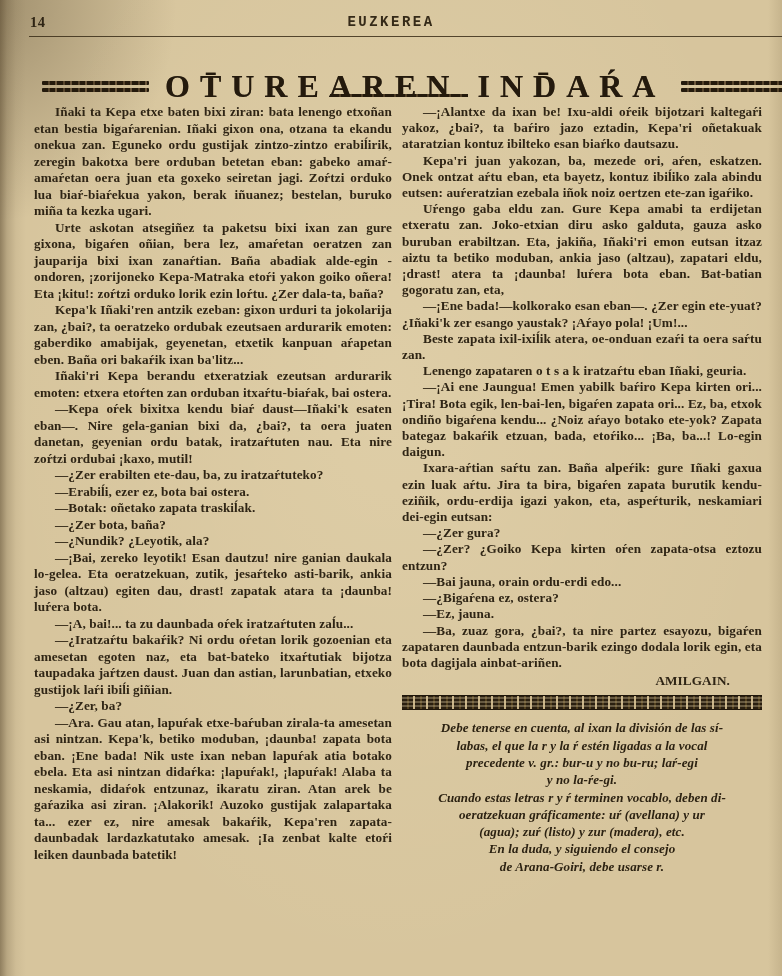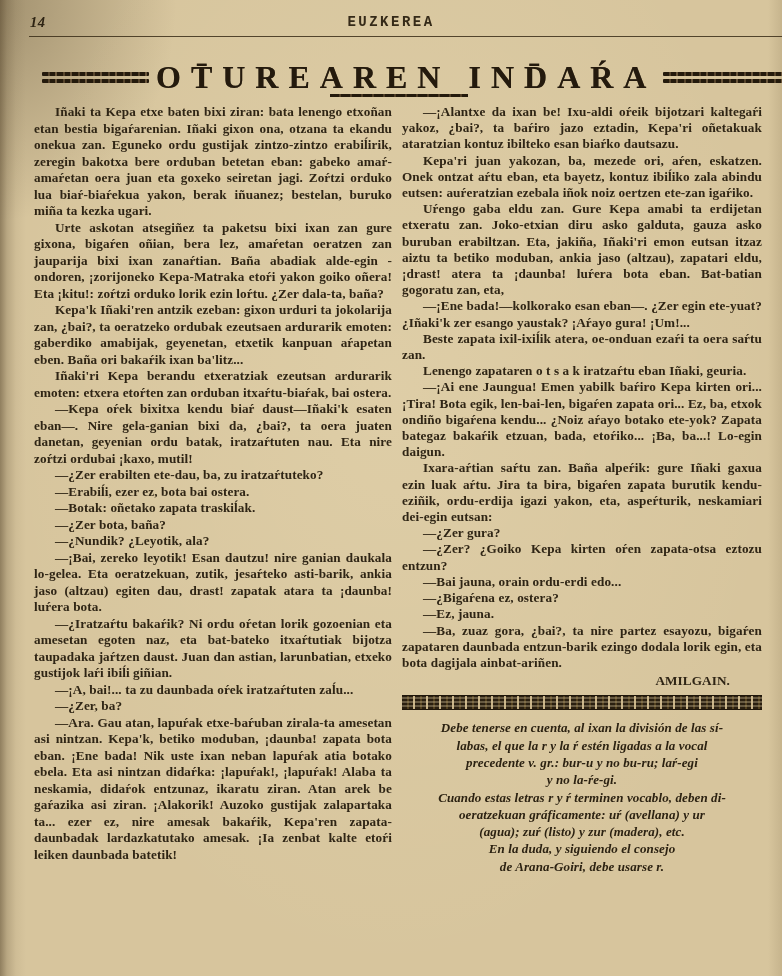--- a/index.html
+++ b/index.html
@@ -13,32 +13,32 @@
     background:
       radial-gradient(ellipse at 50% 40%, rgba(255,244,210,.18), transparent 70%),
       linear-gradient(90deg, rgba(73,57,33,.50) 0px, rgba(73,57,33,.22) 7px, rgba(73,57,33,.06) 16px, transparent 26px),
       linear-gradient(270deg, rgba(110,92,58,.16) 0px, transparent 14px),
       radial-gradient(ellipse at 0% 0%, rgba(62,48,26,.35), transparent 16%),
       #d7c59d;
     color:#2e2414;
   }
   
   .hdr{position:absolute;top:12px;left:0;right:0;height:26px;}
-  .pageno{position:absolute;left:30px;top:2px;font-weight:bold;font-size:14.5px;letter-spacing:.5px;font-style:italic;}
+  .pageno{position:absolute;left:30px;top:2px;font-weight:bold;font-size:14.5px;letter-spacing:.5px;}
   .journal{position:absolute;left:0;right:0;top:2px;text-align:center;font-weight:bold;font-size:14px;letter-spacing:2.5px;color:#352a18;font-family:Liberation Mono, monospace;}
   .hdr-rule{position:absolute;left:29px;right:0;top:24px;border-top:1.6px solid rgba(58,45,24,.85);}
   
   .title-row{position:absolute;top:52px;left:0;right:0;display:flex;align-items:center;}
   .orn{flex:none;display:flex;flex-direction:column;gap:3px;}
   .orn-l{width:107px;margin-left:42px;}
   .orn-r{width:140px;margin-right:28px;}
   .orn .bar{height:3.6px;border-radius:1px;
     background:repeating-linear-gradient(90deg,#241a0c 0 6px,#55432a 6px 8px,#241a0c 8px 13px,#6a563a 13px 15px);}
   h1.title{
-    flex:1;margin:7px;text-align:center;
+    flex:1;margin:16px;text-align:center;
     font-size:32px;font-weight:bold;letter-spacing:10px;
     color:#241a0d;white-space:nowrap;
     text-shadow:0 0 .5px rgba(36,26,13,.6);
   }
   .title-underline{position:absolute;top:94px;left:330px;width:138px;height:3.4px;
     background:repeating-linear-gradient(90deg,#241a0c 0 9px,#4e3d25 9px 11px);}
   
   .col{
     position:absolute;top:104px;
     font-size:13.2px;line-height:16.5px;
@@ -89,31 +89,31 @@
     <p>Urte askotan atsegiñez ta paketsu bixi ixan zan gure gixona, bigaŕen oñian, bera lez, amaŕetan oeratzen zan jauparija bixi ixan zanaŕtian. Baña abadiak alde-egin -ondoren, ¡zorijoneko Kepa-Matraka etoŕi yakon goiko oñera! Eta ¡kitu!: zoŕtzi orduko lorik ezin loŕtu. ¿Zer dala-ta, baña?</p>
     <p>Kepa'k Iñaki'ren antzik ezeban: gixon urduri ta jokolarija zan, ¿bai?, ta oeratzeko ordubak ezeutsaen ardurarik emoten: gaberdiko amabijak, geyenetan, etxetik kanpuan aŕapetan eben. Baña ori bakaŕik ixan ba'litz...</p>
     <p>Iñaki'ri Kepa berandu etxeratziak ezeutsan ardurarik emoten: etxera etoŕten zan orduban itxaŕtu-biaŕak, bai ostera.</p>
     <p>—Kepa oŕek bixitxa kendu biaŕ daust—Iñaki'k esaten eban—. Nire gela-ganian bixi da, ¿bai?, ta oera juaten danetan, geyenian ordu batak, iratzaŕtuten nau. Eta nire zoŕtzi ordubai ¡kaxo, mutil!</p>
     <p>—¿Zer erabilten ete-dau, ba, zu iratzaŕtuteko?</p>
     <p>—Erabiĺi, ezer ez, bota bai ostera.</p>
     <p>—Botak: oñetako zapata traskiĺak.</p>
     <p>—¿Zer bota, baña?</p>
     <p>—¿Nundik? ¿Leyotik, ala?</p>
     <p>—¡Bai, zereko leyotik! Esan dautzu! nire ganian daukala lo-gelea. Eta oeratzekuan, zutik, jesaŕteko asti-barik, ankia jaso (altzau) egiten dau, drast! zapatak atara ta ¡daunba! luŕera bota.</p>
+    <p>—¡A, bai!... ta zu daunbada oŕek iratzaŕtuten zaĺu...</p>
     <p>—¿Iratzaŕtu bakaŕik? Ni ordu oŕetan lorik gozoenian eta amesetan egoten naz, eta bat-bateko itxaŕtutiak bijotza taupadaka jaŕtzen daust. Juan dan astian, larunbatian, etxeko gustijok laŕi ibiĺi giñian.</p>
-    <p>—¡A, bai!... ta zu daunbada oŕek iratzaŕtuten zaĺu...</p>
     <p>—¿Zer, ba?</p>
     <p>—Ara. Gau atan, lapuŕak etxe-baŕuban zirala-ta amesetan asi nintzan. Kepa'k, betiko moduban, ¡daunba! zapata bota eban. ¡Ene bada! Nik uste ixan neban lapuŕak atia botako ebela. Eta asi nintzan didaŕka: ¡lapuŕak!, ¡lapuŕak! Alaba ta neskamia, didaŕok entzunaz, ikaratu ziran. Atan arek be gaŕazika asi ziran. ¡Alakorik! Auzoko gustijak zalapartaka ta... ezer ez, nire amesak bakaŕik, Kepa'ren zapata-daunbadak lardazkatutako amesak. ¡Ia zenbat kalte etoŕi leiken daunbada batetik!</p>
   </section>
 
   <section class="col col-right">
     <p>—¡Alantxe da ixan be! Ixu-aldi oŕeik bijotzari kaltegaŕi yakoz, ¿bai?, ta baŕiro jazo eztadin, Kepa'ri oñetakuak ataratzian kontuz ibilteko esan biaŕko dautsazu.</p>
     <p>Kepa'ri juan yakozan, ba, mezede ori, aŕen, eskatzen. Onek ontzat aŕtu eban, eta bayetz, kontuz ibiĺiko zala abindu eutsen: auŕeratzian ezebala iñok noiz oertzen ete-zan igaŕiko.</p>
     <p>Uŕengo gaba eldu zan. Gure Kepa amabi ta erdijetan etxeratu zan. Joko-etxian diru asko galduta, gauza asko buruban erabiltzan. Eta, jakiña, Iñaki'ri emon eutsan itzaz aiztu ta betiko moduban, ankia jaso (altzau), zapatari eldu, ¡drast! atera ta ¡daunba! luŕera bota eban. Bat-batian gogoratu zan, eta,</p>
-    <p>—¡Ene bada!—kolkorako esan eban—. ¿Zer egin ete-yuat? ¿Iñaki'k zer esango yaustak? ¡Aŕayo gura! ¡Um!...</p>
+    <p>—¡Ene bada!—kolkorako esan eban—. ¿Zer egin ete-yuat? ¿Iñaki'k zer esango yaustak? ¡Aŕayo pola! ¡Um!...</p>
     <p>Beste zapata ixil-ixiĺik atera, oe-onduan ezaŕi ta oera saŕtu zan.</p>
     <p>Lenengo zapataren o t s a k iratzaŕtu eban Iñaki, geuria.</p>
     <p>—¡Ai ene Jaungua! Emen yabilk baŕiro Kepa kirten ori... ¡Tira! Bota egik, len-bai-len, bigaŕen zapata ori... Ez, ba, etxok ondiño bigaŕena kendu... ¿Noiz aŕayo botako ete-yok? Zapata bategaz bakaŕik etzuan, bada, etoŕiko... ¡Ba, ba...! Lo-egin daigun.</p>
     <p>Ixara-aŕtian saŕtu zan. Baña alpeŕik: gure Iñaki gaxua ezin luak aŕtu. Jira ta bira, bigaŕen zapata burutik kendu-eziñik, ordu-erdija igazi yakon, eta, aspeŕturik, neskamiari dei-egin eutsan:</p>
     <p>—¿Zer gura?</p>
     <p>—¿Zer? ¿Goiko Kepa kirten oŕen zapata-otsa eztozu entzun?</p>
     <p>—Bai jauna, orain ordu-erdi edo...</p>
     <p>—¿Bigaŕena ez, ostera?</p>
     <p>—Ez, jauna.</p>
     <p>—Ba, zuaz gora, ¿bai?, ta nire partez esayozu, bigaŕen zapataren daunbada entzun-barik ezingo dodala lorik egin, eta bota dagijala ainbat-ariñen.</p>

